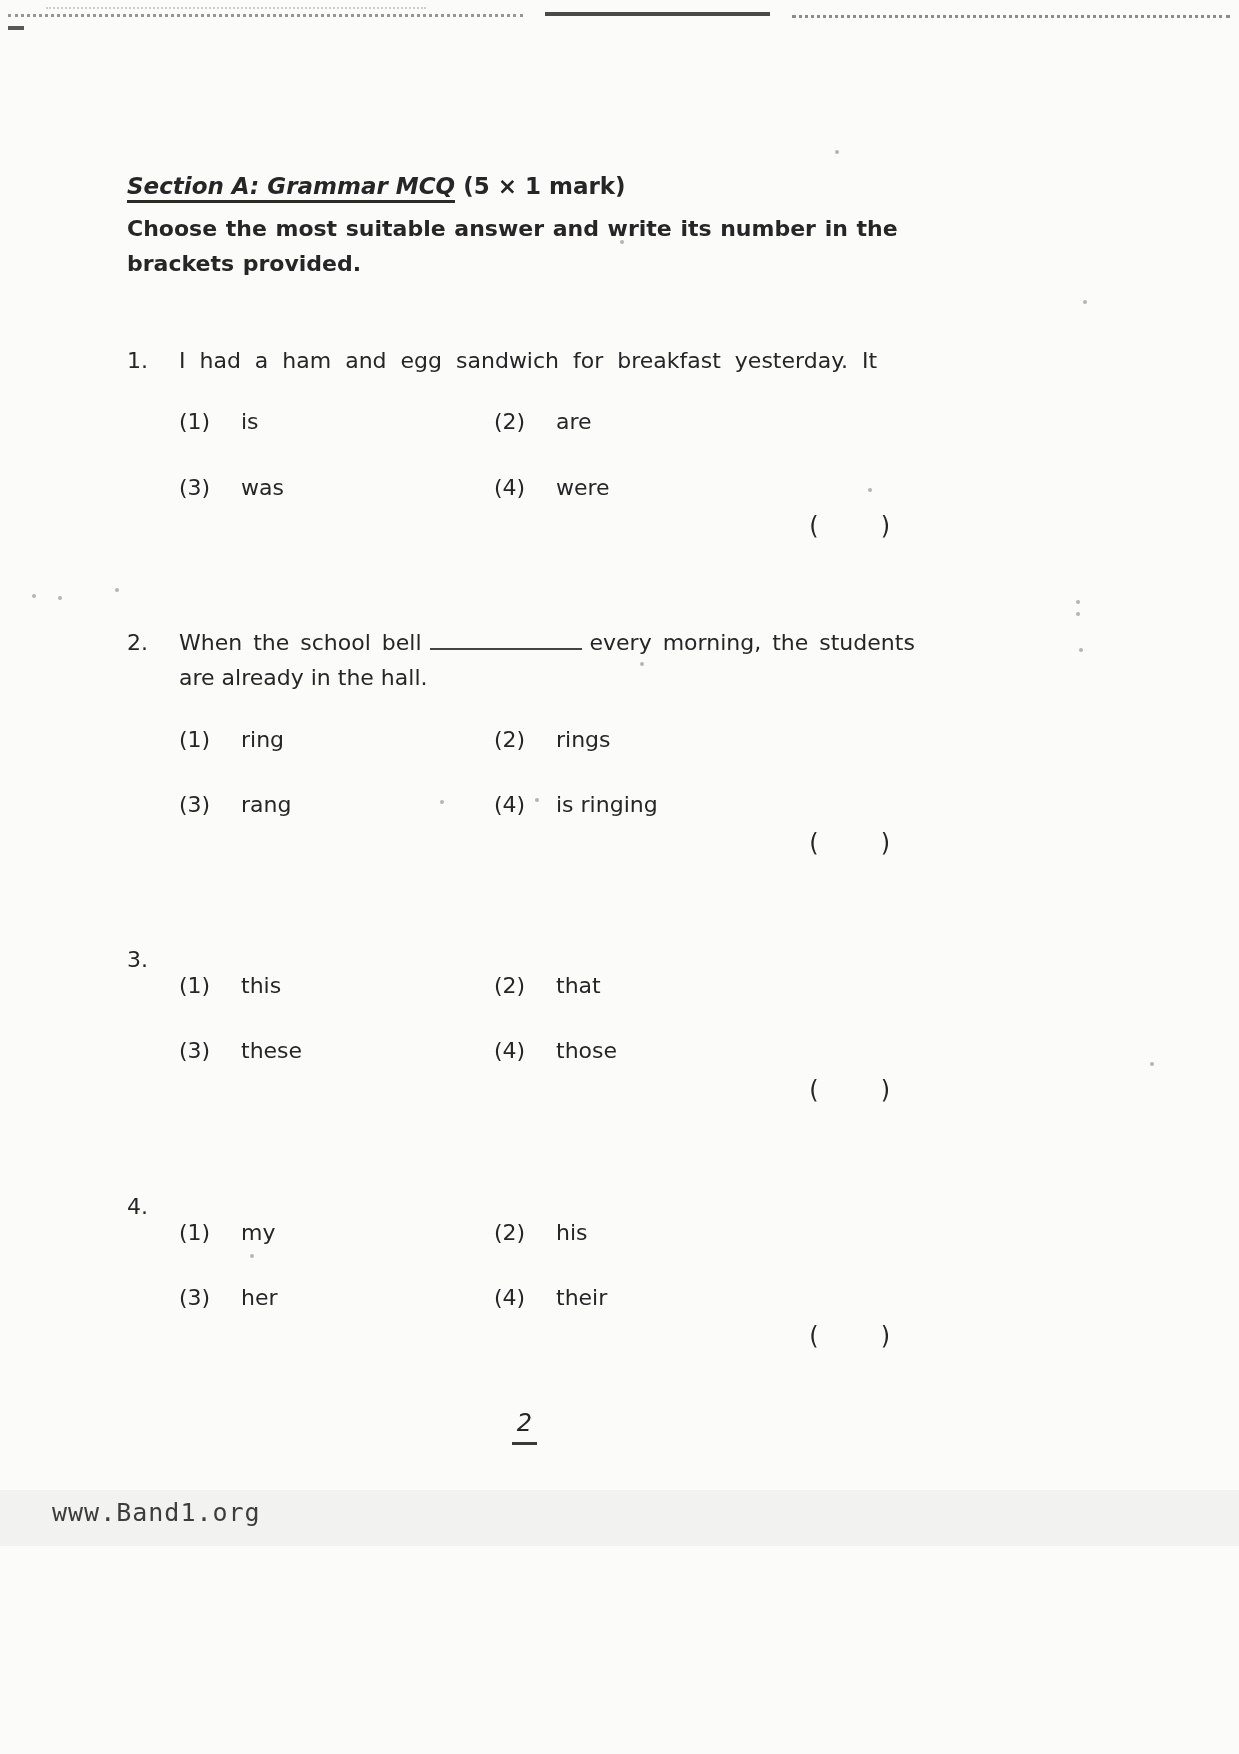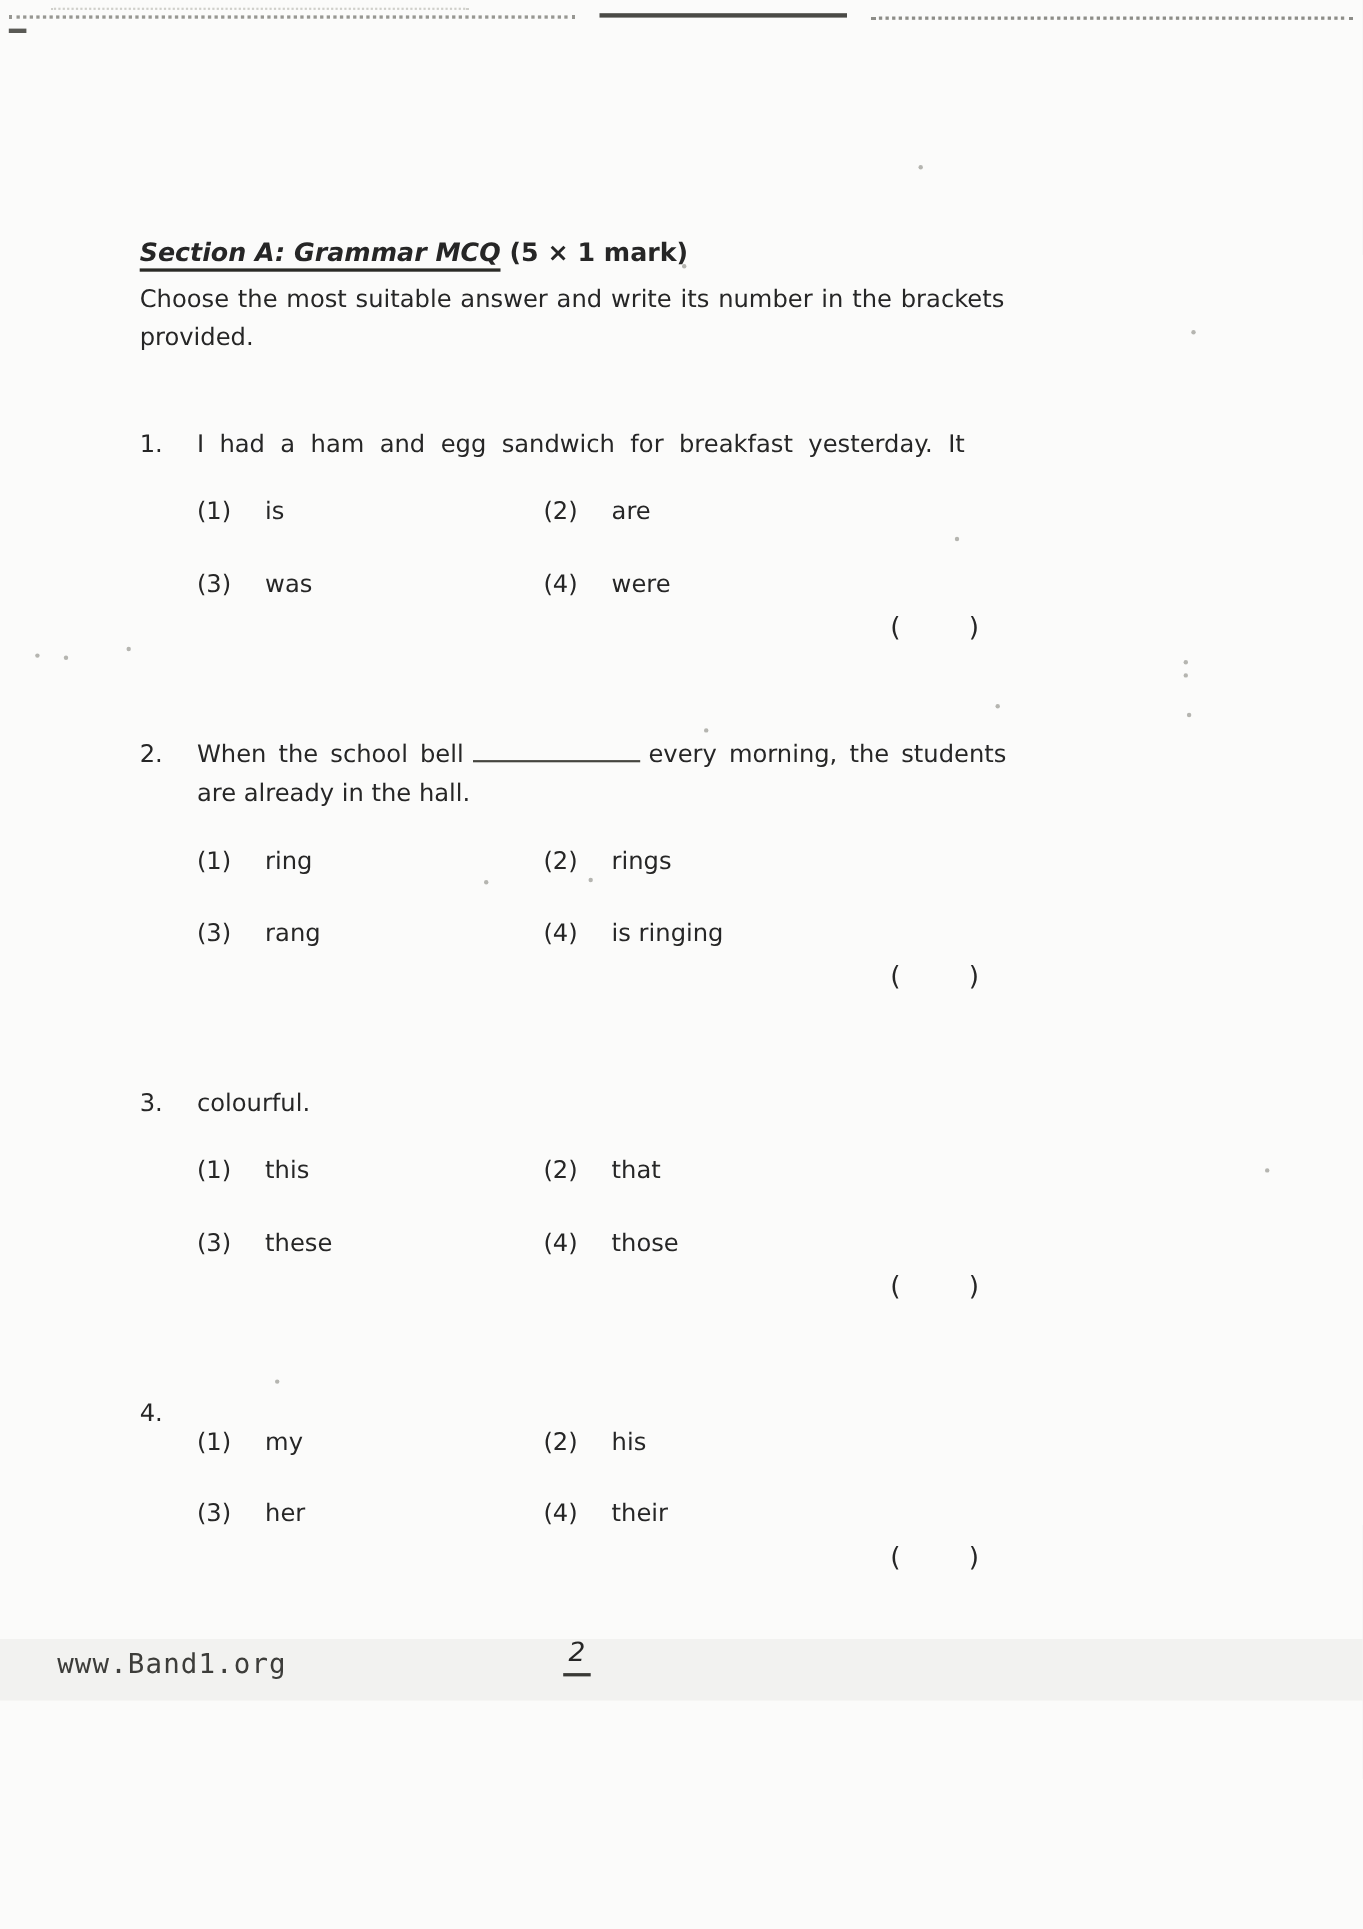--- a/index.html
+++ b/index.html
@@ -19,32 +19,32 @@
   .seg-b{top:12px;left:545px;width:225px;border-top:4px solid #4a4a46;}
   .seg-c{top:15px;left:792px;width:438px;border-top:3px dotted #8d8d88;}
   .seg-d{top:7px;left:46px;width:380px;border-top:2px dotted #cfcfca;}
   .seg-e{top:26px;left:8px;width:16px;border-top:4px solid #5a5a55;}
   .sp{position:absolute;width:4px;height:4px;border-radius:50%;background:#b5b5b0;}
   .scan-band{position:absolute;left:0;right:0;top:1490px;height:56px;background:#f2f2f0;}
 
   
   .content{
     position:absolute;left:127px;top:168px;width:795px;
-    font-size:22px;line-height:1.6;margin-top:44px;
+    font-size:22px;line-height:1.6;
   }
   .section-title{
     font-size:23px;font-weight:700;white-space:nowrap;
   }
   .title-underline{
     font-style:italic;
     border-bottom:3px solid #2a2a26;
     padding-bottom:1px;
   }
   .instructions{
-    width:825px;margin-top:6px;font-weight:400;word-spacing:1px;
+    width:825px;margin-top:6px;font-weight:700;word-spacing:1px;
   }
 
   .question{display:flex;margin-top:80px;}
   .question.first{margin-top:62px;}
   .q-num{width:52px;flex:0 0 52px;}
   .q-body{flex:1;}
   .q-line{min-height:35px;}
   .spread{word-spacing:4px;}
   .spread-wide{word-spacing:7px;}
 
@@ -180,21 +180,20 @@
               <span>is ringing</span>
             </div>
         </div>
         <div class="bracket-row"><span>(</span><span class="bracket-gap"></span><span>)</span></div>
       </div>
     </div>
 
     <div class="question">
       <div class="q-num">3.</div>
       <div class="q-body">
-        <div class="q-line"><span>colourful.</span></div>
         <div class="options">
           <div class="opt">
               <span class="opt-num">(1)</span>
               <span>this</span>
             </div>
           <div class="opt">
               <span class="opt-num">(2)</span>
               <span>that</span>
             </div>
           <div class="opt">

